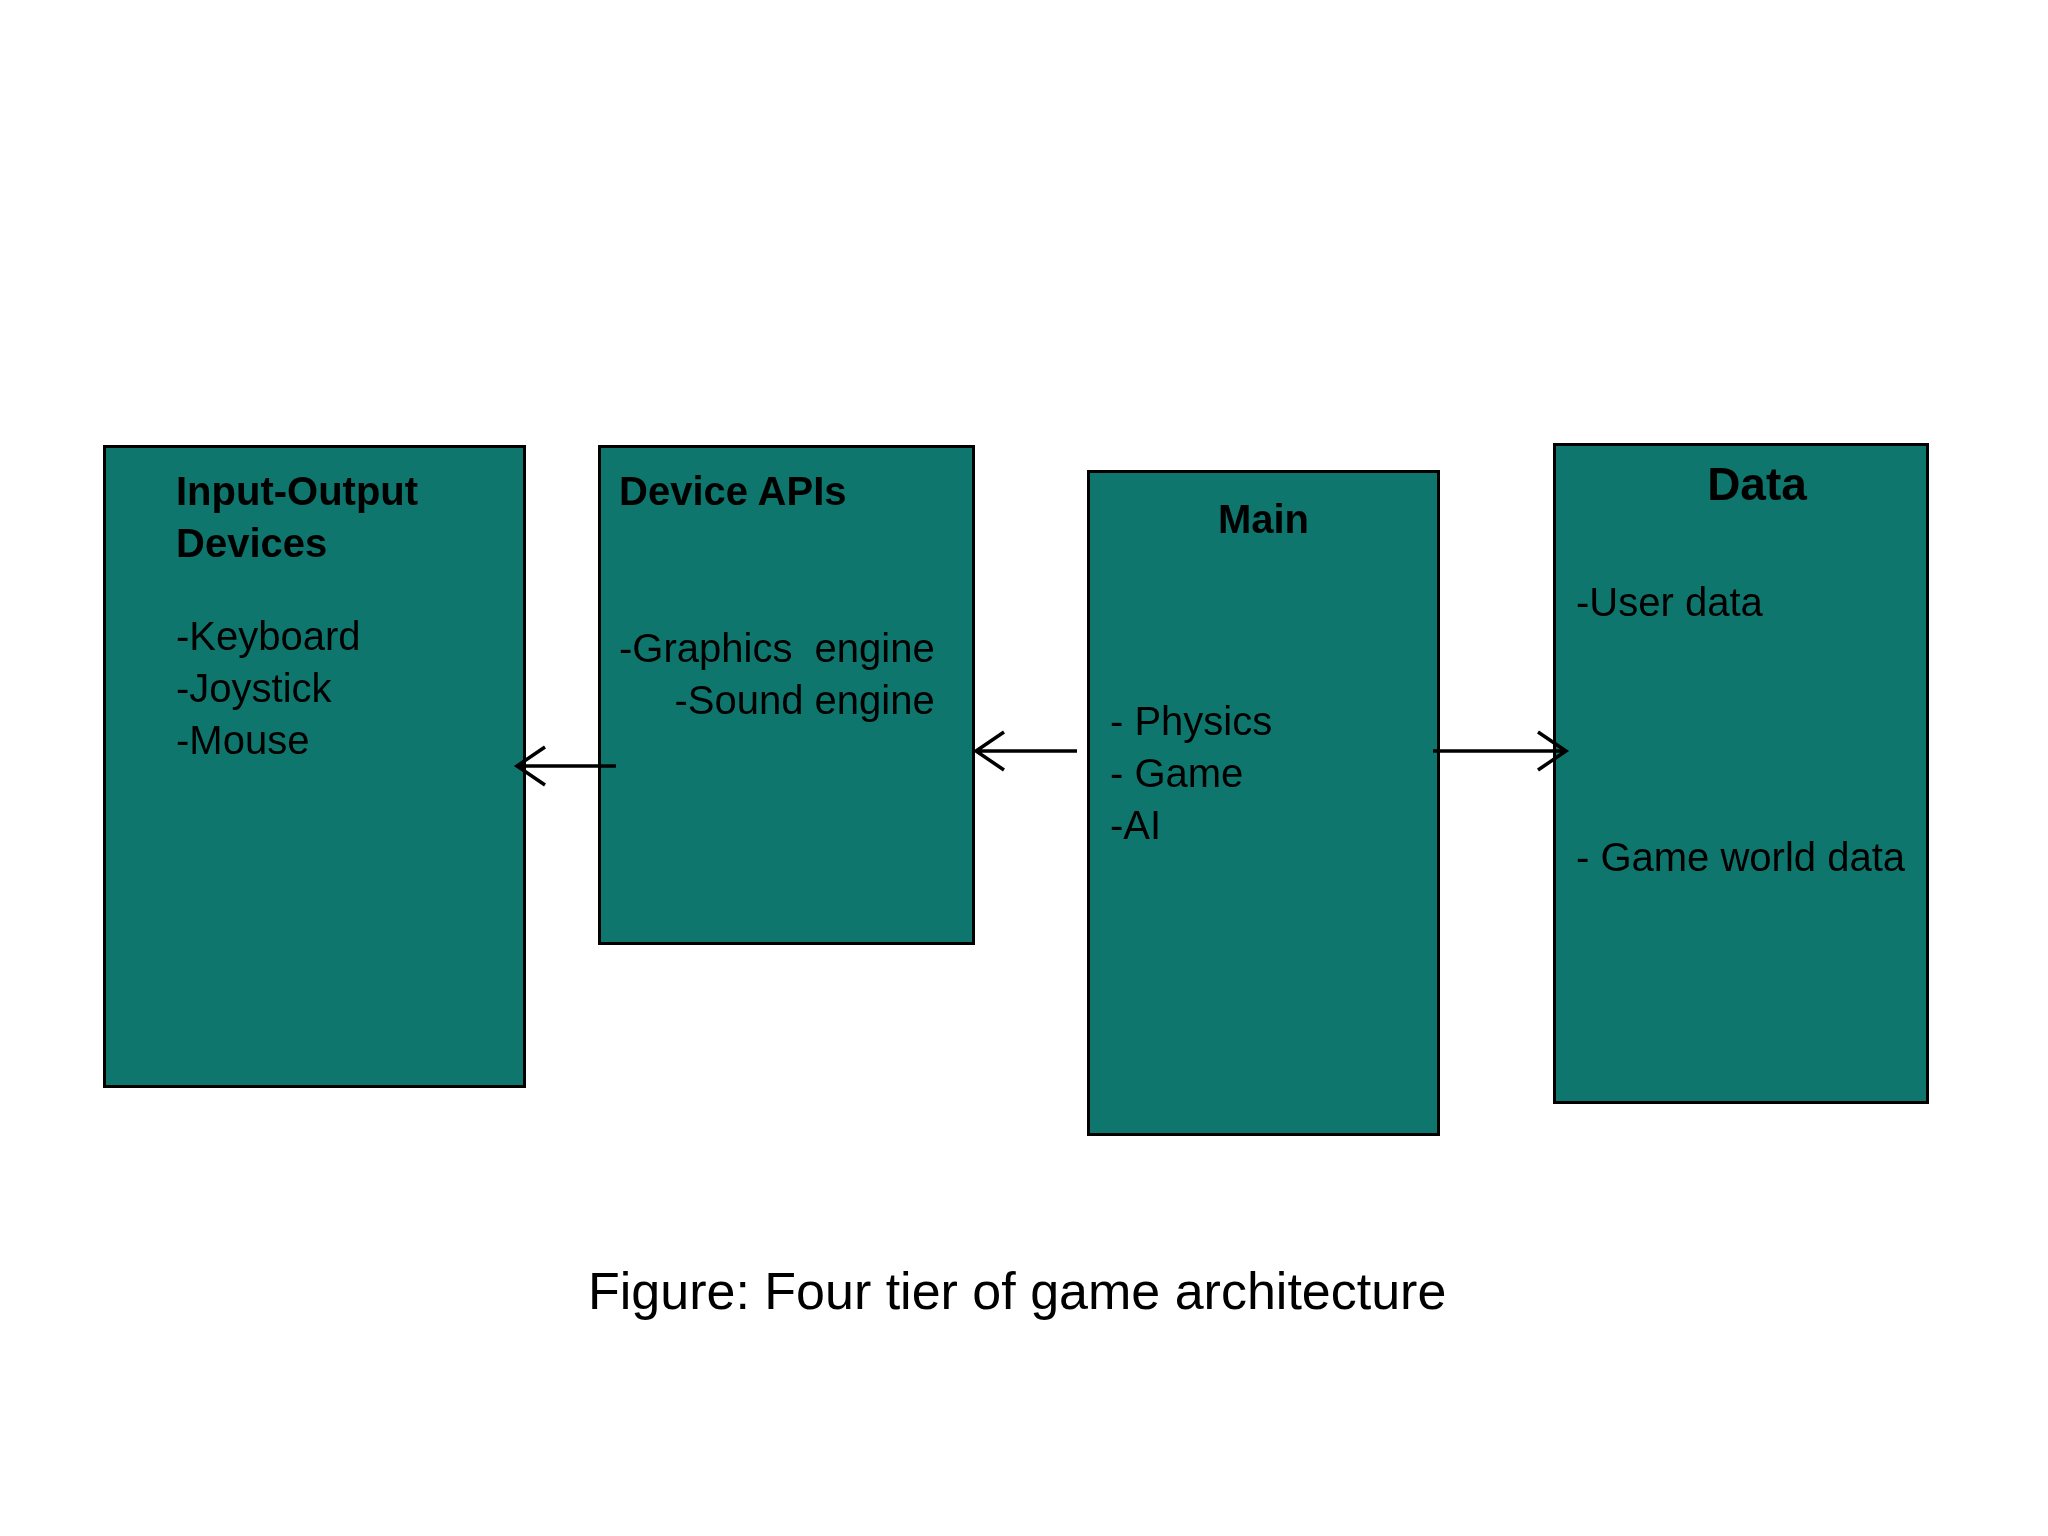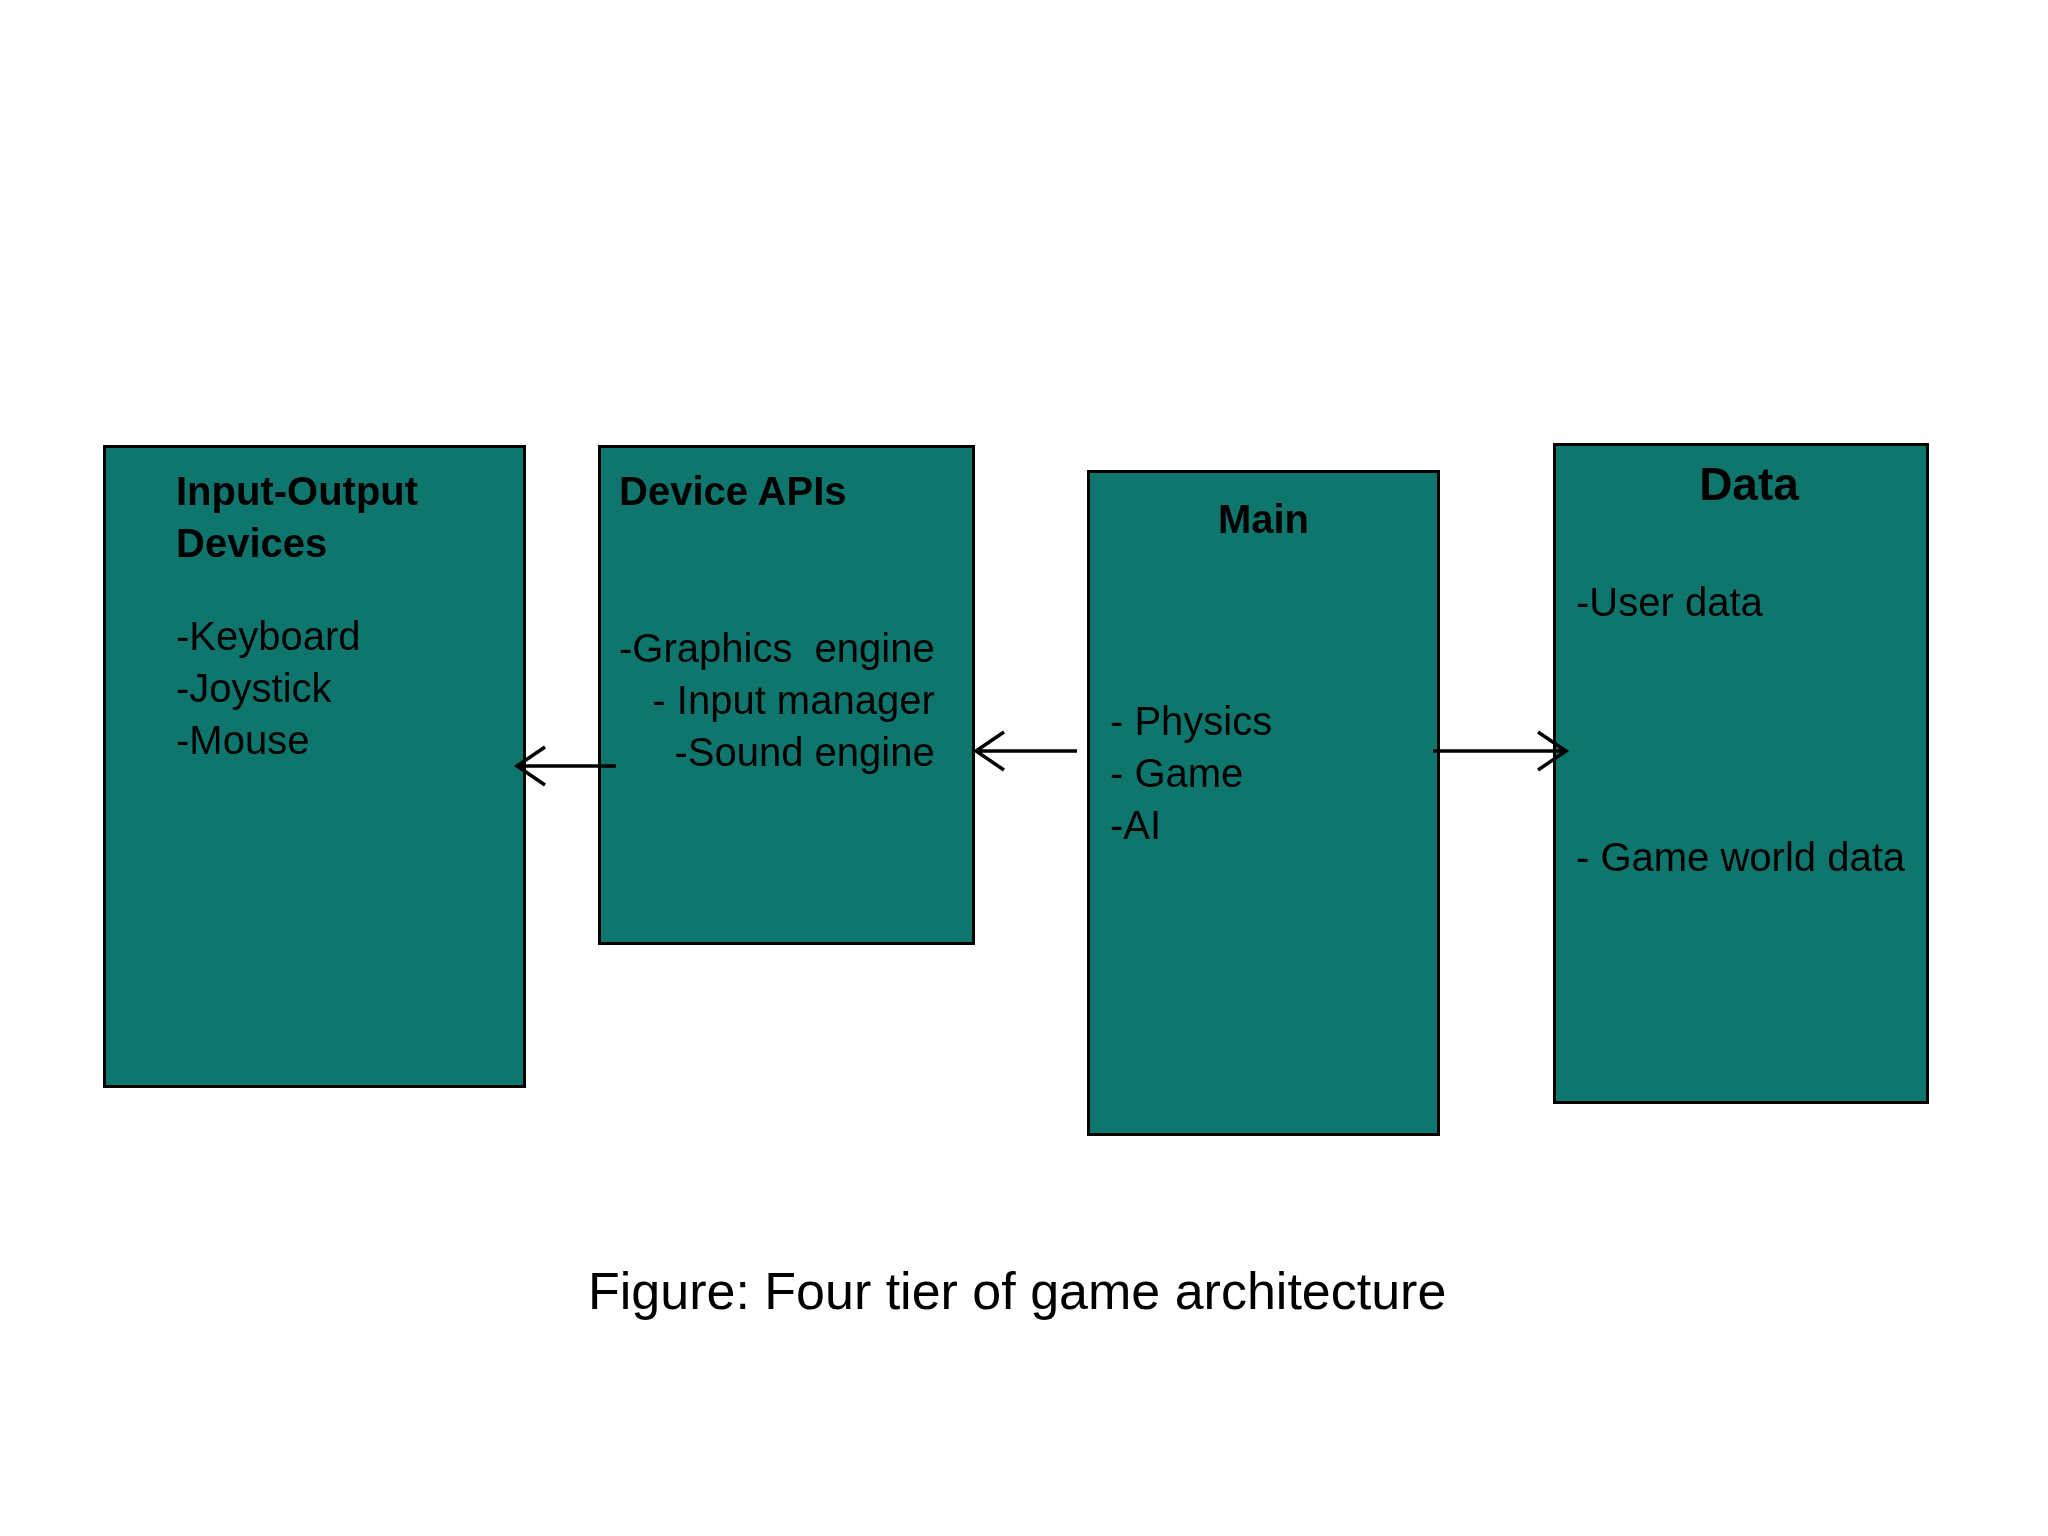--- a/index.html
+++ b/index.html
@@ -29,21 +29,21 @@
   .box-title {
     position: absolute;
     font-weight: bold;
     font-size: 40px;
     line-height: 52px;
     white-space: pre-wrap;
   }
   #box-io .box-title   { left: 70px; top: 17px; width: 310px; }
   #box-api .box-title  { left: 18px; top: 17px; }
   #box-main .box-title { left: 0; top: 20px; width: 100%; text-align: center; }
-  #box-data .box-title { left: 8px; top: 12px; width: 100%; text-align: center; font-size: 46px; }
+  #box-data .box-title { left: 16px; top: 12px; width: 100%; text-align: center; font-size: 46px; }
 
   .group { position: absolute; }
   .item {
     font-size: 40px;
     line-height: 52px;
     white-space: pre-wrap;
   }
   #box-io .group-1   { left: 70px; top: 162px; }
   #box-io .group-2   { left: 70px; top: 420px; }
   #box-api .group-1  { left: 18px; top: 174px; text-align: right; }
@@ -82,21 +82,20 @@
     <div class="item">-Keyboard</div>
     <div class="item">-Joystick</div>
     <div class="item">-Mouse</div>
   </div>
 </div>
 
 <div class="box" id="box-api">
   <div class="box-title">Device APIs</div>
   <div class="group group-1">
     <div class="item">-Graphics  engine</div>
-    <div class="item">- Input manager</div>
     <div class="item">-Sound engine</div>
   </div>
 </div>
 
 <div class="box" id="box-main">
   <div class="box-title">Main</div>
   <div class="group group-1">
     <div class="item">- Physics</div>
     <div class="item">- Game</div>
     <div class="item">-AI</div>

